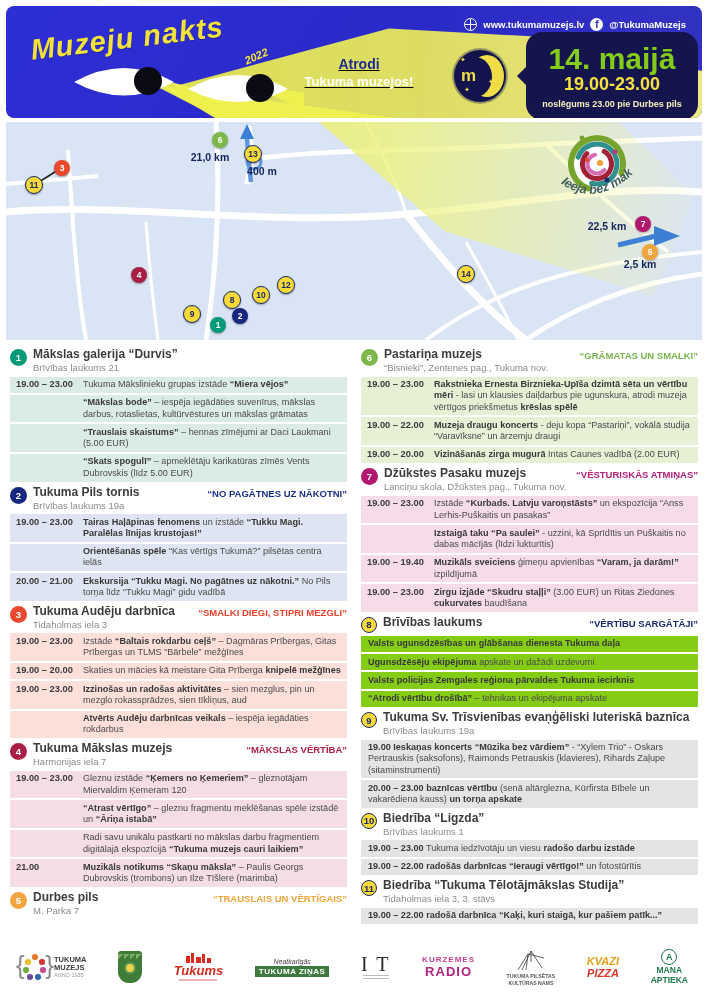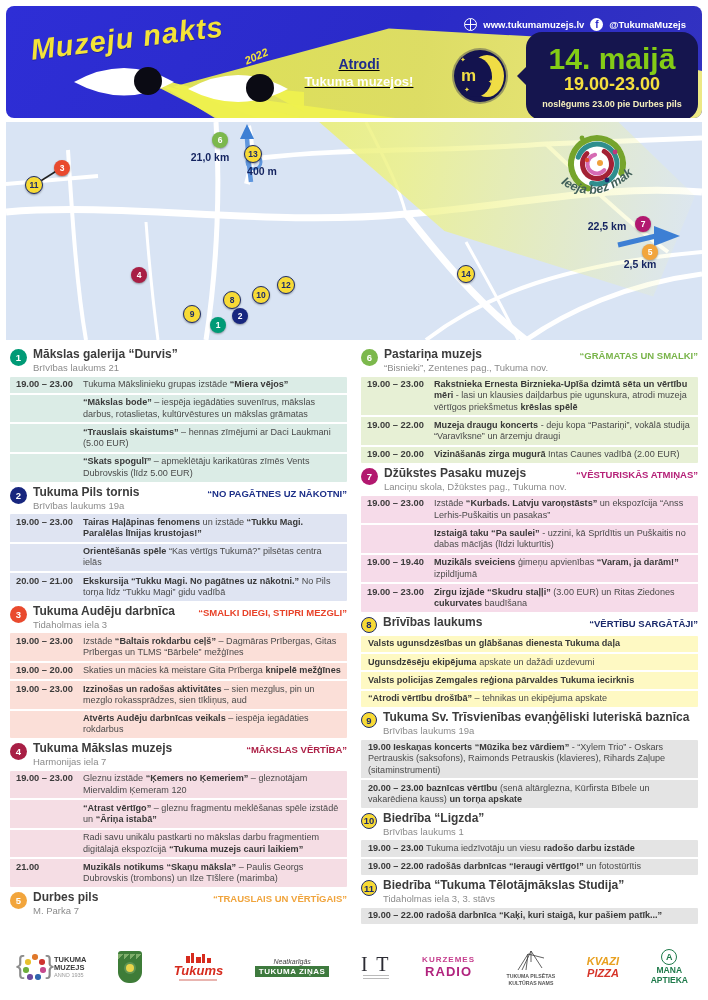--- a/index.html
+++ b/index.html
@@ -397,21 +397,21 @@
           </div>
         </section>
         <section class="venue">
           <div class="v-head">
             <span class="v-num yellow">8</span>
             <div class="v-title">
               <div class="v-name">Brīvības laukums</div>
             </div>
             <div class="v-tag" style="color:#1b2a6b">“VĒRTĪBU SARGĀTĀJI”</div>
           </div>
-          <div class="v-table" style="background:#fef9c3">
+          <div class="v-table" style="background:#84cc16">
             <div class="row">
               <div class="x full"><b>Valsts ugunsdzēsības un glābšanas dienesta Tukuma daļa</b></div>
             </div>
             <div class="row">
               <div class="x full"><b>Ugunsdzēsēju ekipējuma</b> apskate un dažādi uzdevumi</div>
             </div>
             <div class="row">
               <div class="x full"><b>Valsts policijas Zemgales reģiona pārvaldes Tukuma iecirknis</b></div>
             </div>
             <div class="row">

